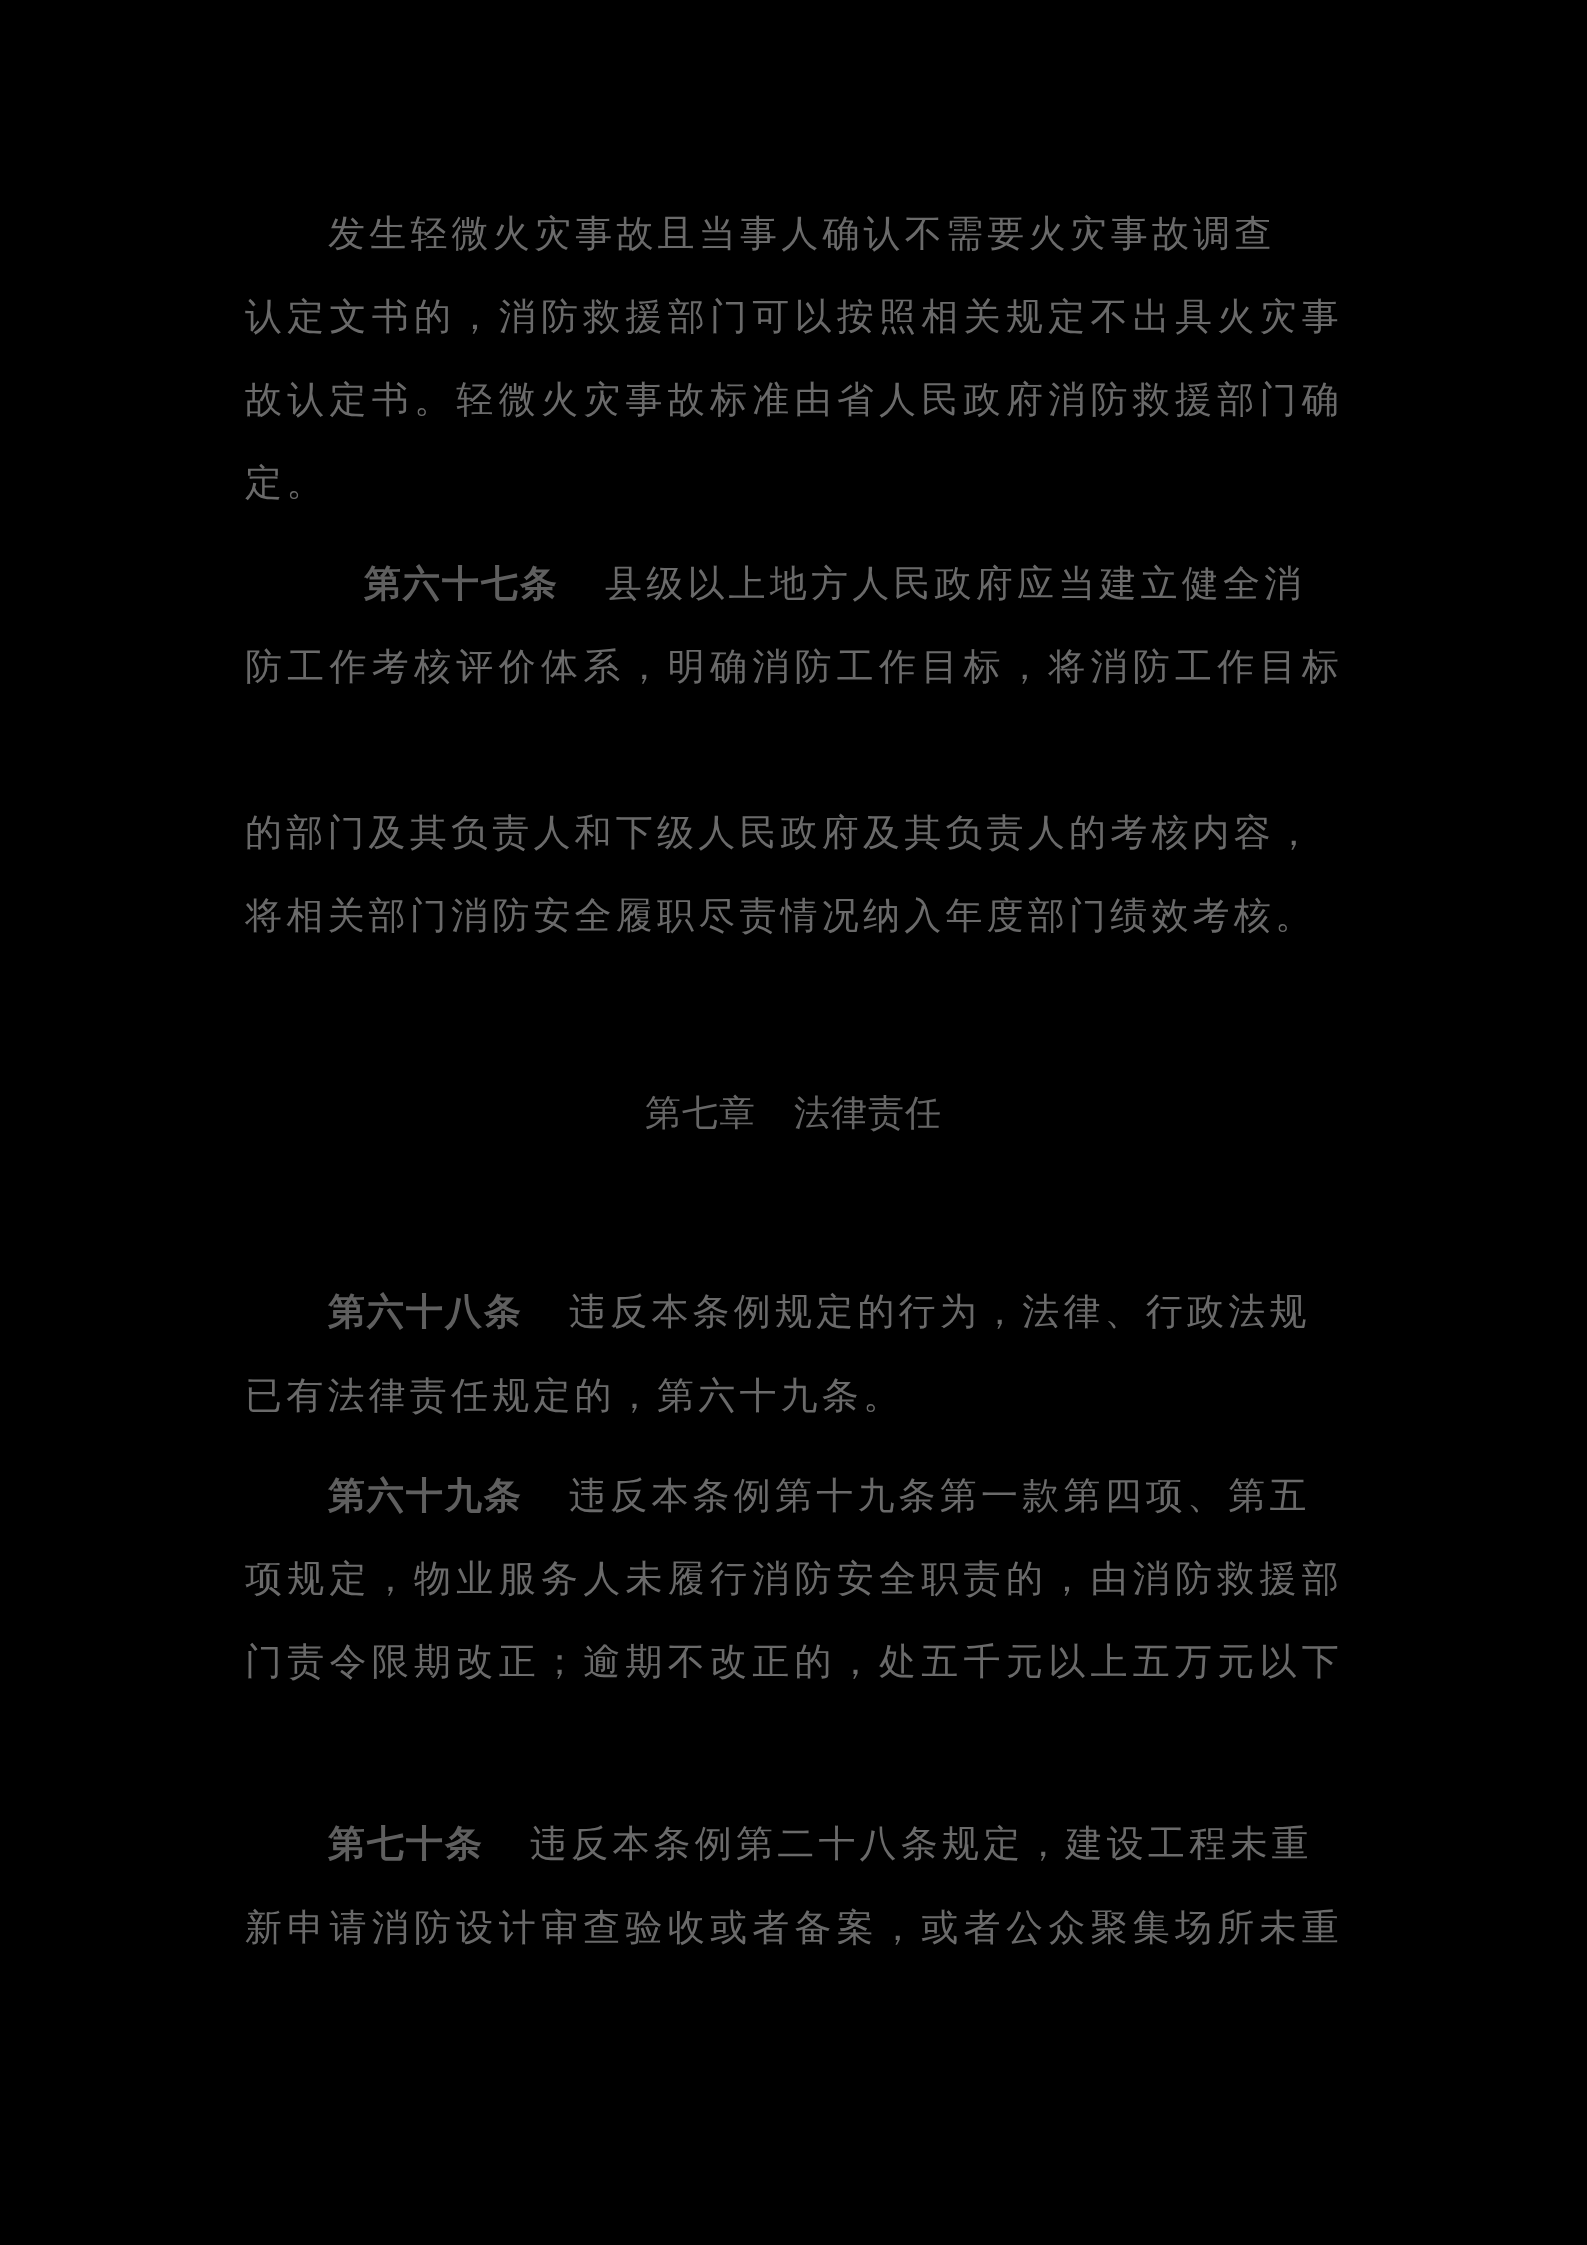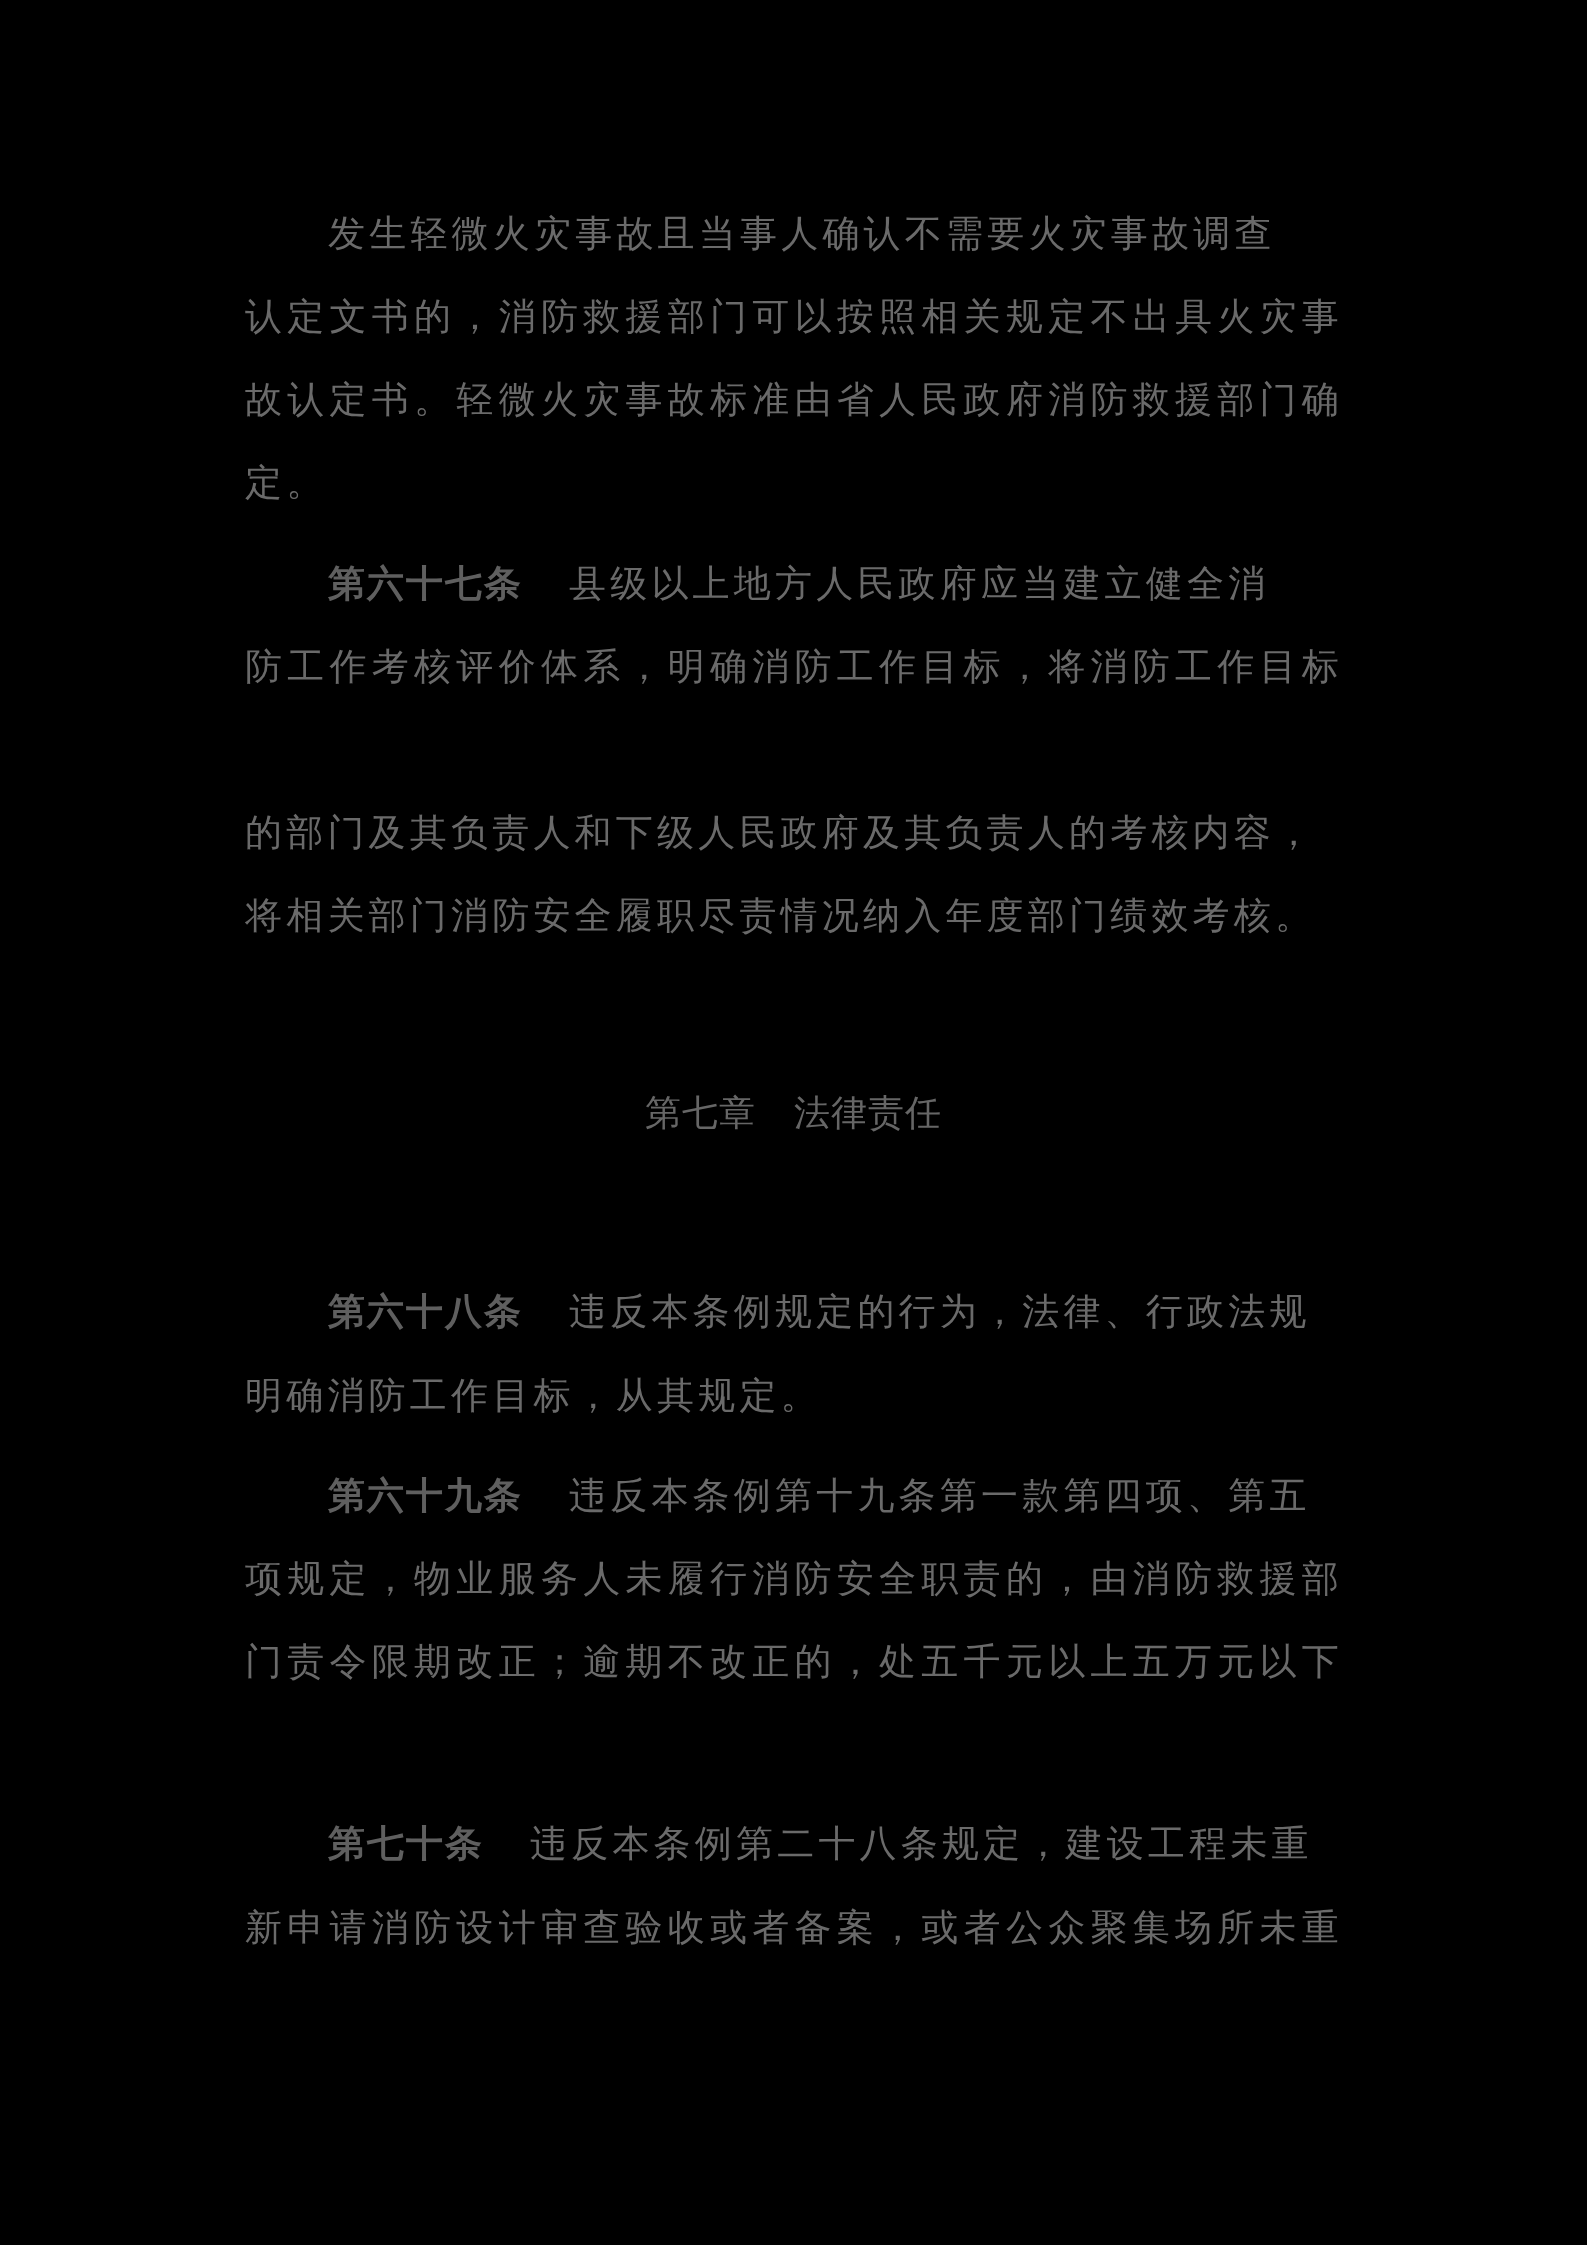--- a/index.html
+++ b/index.html
@@ -67,29 +67,29 @@
 </head>
 <body>
 
 <div class="page">
 
   <div class="line first" style="top:212px;">发生轻微火灾事故且当事人确认不需要火灾事故调查</div>
   <div class="line justify" style="top:295px;">认定文书的，消防救援部门可以按照相关规定不出具火灾事</div>
   <div class="line justify" style="top:378px;">故认定书。轻微火灾事故标准由省人民政府消防救援部门确</div>
   <div class="line" style="top:461px;">定。</div>
 
-  <div class="line first" style="top:562px;"><span class="art-label">第六十七条</span><span>县级以上地方人民政府应当建立健全消</span></div>
+  <div class="line first" style="top:562px;margin-left:36px;"><span class="art-label">第六十七条</span><span>县级以上地方人民政府应当建立健全消</span></div>
   <div class="line justify" style="top:645px;">防工作考核评价体系，明确消防工作目标，将消防工作目标</div>
   <div class="line" style="top:811px;">的部门及其负责人和下级人民政府及其负责人的考核内容，</div>
   <div class="line" style="top:894px;">将相关部门消防安全履职尽责情况纳入年度部门绩效考核。</div>
 
   <div class="chapter"><span>第七章</span><span class="gap"></span><span>法律责任</span></div>
 
   <div class="line first" style="top:1290px;"><span class="art-label">第六十八条</span><span>违反本条例规定的行为，法律、行政法规</span></div>
-  <div class="line" style="top:1374px;">明确消防工作目标，从其规定。</div>
+  <div class="line" style="top:1374px;">已有法律责任规定的，第六十九条。</div>
 
   <div class="line first" style="top:1474px;"><span class="art-label">第六十九条</span><span>违反本条例第十九条第一款第四项、第五</span></div>
   <div class="line justify" style="top:1557px;">项规定，物业服务人未履行消防安全职责的，由消防救援部</div>
   <div class="line justify" style="top:1640px;">门责令限期改正；逾期不改正的，处五千元以上五万元以下</div>
 
   <div class="line first" style="top:1822px;"><span class="art-label">第七十条</span><span>违反本条例第二十八条规定，建设工程未重</span></div>
   <div class="line justify" style="top:1906px;">新申请消防设计审查验收或者备案，或者公众聚集场所未重</div>
 
 </div>
 

